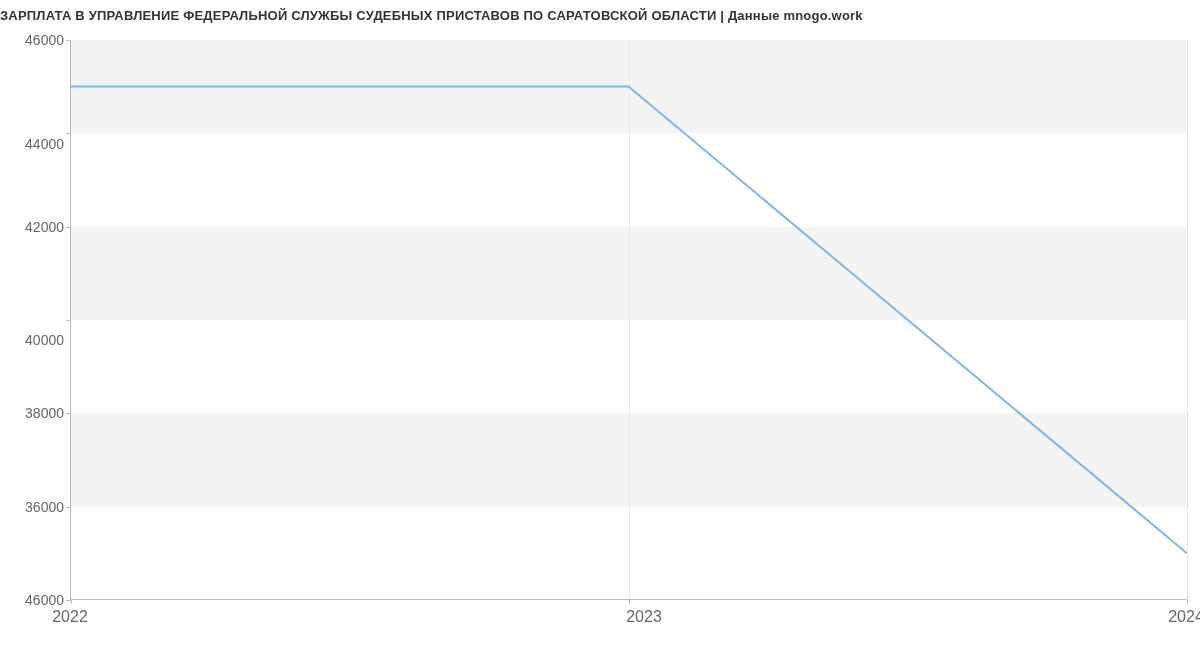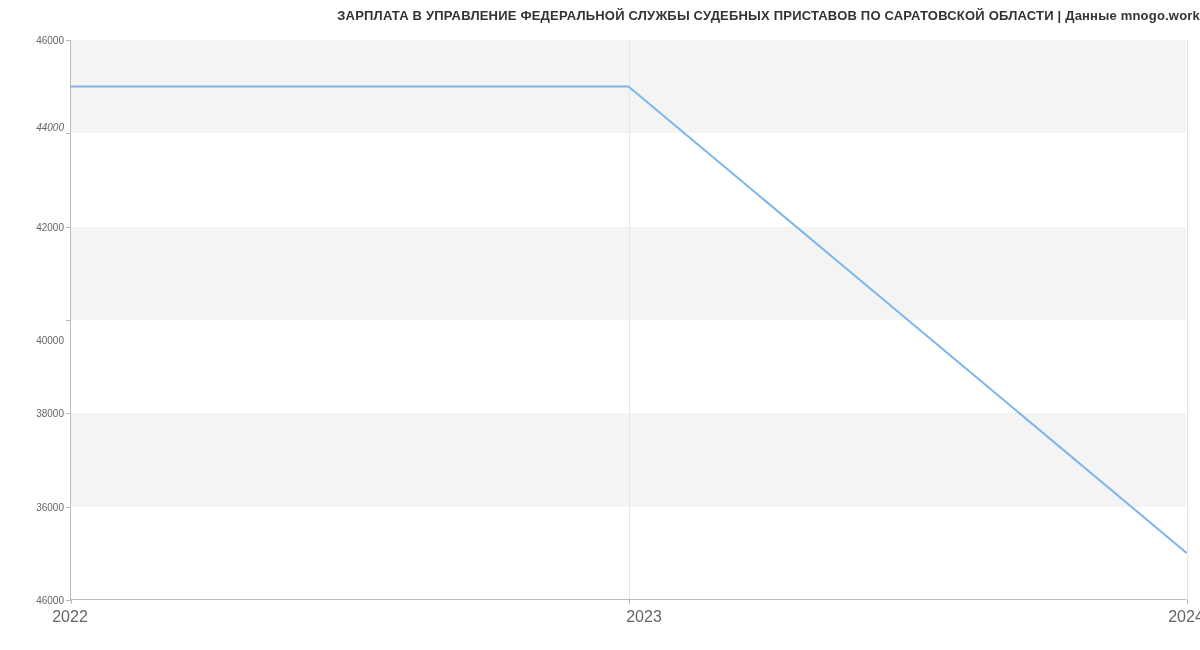--- a/index.html
+++ b/index.html
@@ -14,21 +14,21 @@
   .chart-wrap {
     position: relative;
     width: 1200px;
     height: 650px;
   }
   .chart-title {
     position: absolute;
     top: 8px;
     left: 0;
     width: 100%;
-    text-align: right;
+    text-align: left;
     font-size: 13px;
     font-weight: 600;
     color: #333;
     letter-spacing: 0.2px;
   }
   .plot-area {
     position: absolute;
     left: 70px;
     top: 40px;
     width: 1116px;  
@@ -41,21 +41,21 @@
     position: absolute;
     left: 0;
     width: 100%;
     background: #f4f4f4;
   }
   .y-tick-label {
     position: absolute;
     right: 1136px; 
     width: 60px;
     text-align: right;
-    font-size: 10px;
+    font-size: 14px;
     color: #666;
     transform: translateY(-50%);
   }
   .y-tick-mark {
     position: absolute;
     left: -5px;
     width: 5px;
     height: 1px;
     background: #bbb;
   }
@@ -121,18 +121,18 @@
       <div class="y-tick-mark" style="top: 0px;"></div>
       <div class="x-tick-mark" style="left: 0px;"></div>
       <div class="x-tick-mark" style="left: 558px;"></div>
       <div class="x-tick-mark" style="left: 1116px;"></div>
     </div>
 <div class="y-tick-label" style="top: 600px;">46000</div>
     <div class="y-tick-label" style="top: 506.667px;">36000</div>
     <div class="y-tick-label" style="top: 413.333px;">38000</div>
     <div class="y-tick-label" style="top: 320px; margin-top: 20px;">40000</div>
     <div class="y-tick-label" style="top: 226.667px;">42000</div>
-    <div class="y-tick-label" style="top: 127px; font-style: italic;">44000</div>
+    <div class="y-tick-label" style="top: 144px;">44000</div>
     <div class="y-tick-label" style="top: 40px;">46000</div>
     <div class="x-tick-label" style="left: 70px;">2022</div>
     <div class="x-tick-label" style="left: 644px;">2023</div>
     <div class="x-tick-label" style="left: 1186px;">2024</div>
   </div>
 
 </body></html>

